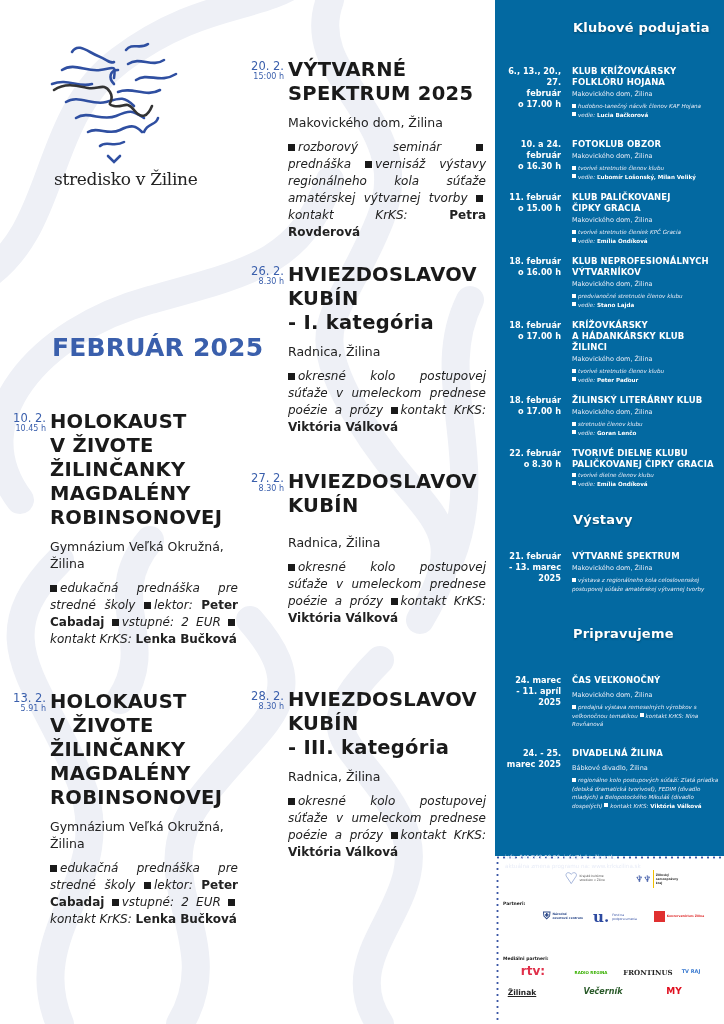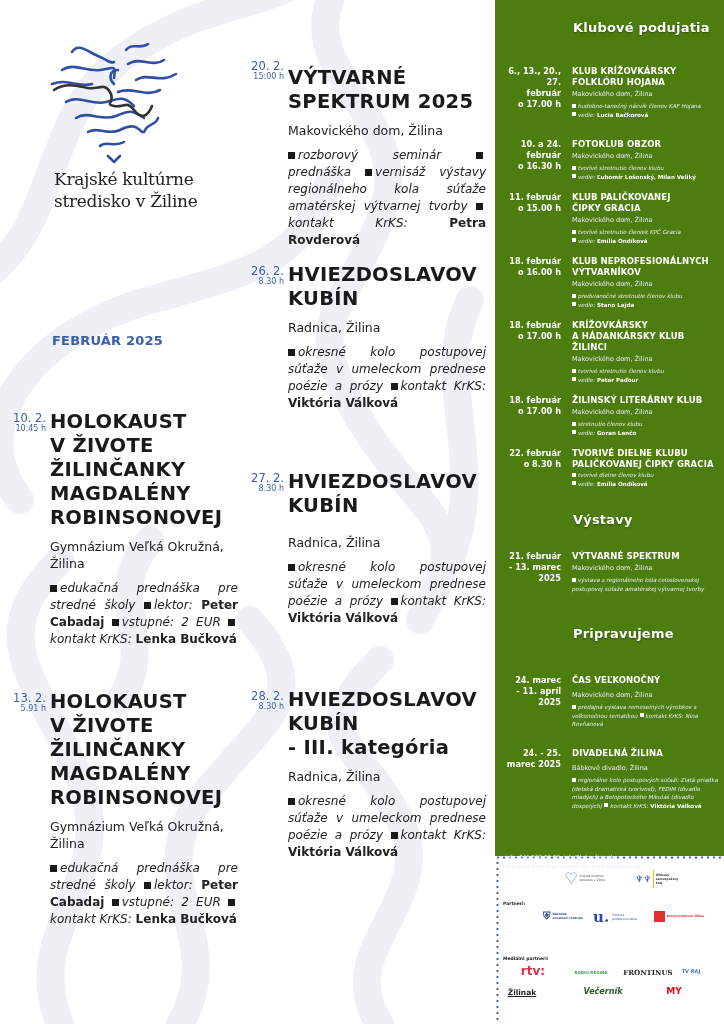--- a/index.html
+++ b/index.html
@@ -9,37 +9,37 @@
   .bg-pattern { position: absolute; left: 0; top: 0; width: 495px; height: 1024px; overflow: hidden; z-index: 0; }
   .bg-pattern svg { width: 100%; height: 100%; }
 
   .page { position: absolute; inset: 0; z-index: 1; }
 
   
   .logo { position: absolute; left: 48px; top: 22px; width: 170px; }
   .logo svg { display:block; width: 132px; height: 142px; margin-left: 0; }
   .logo-text { font-family: "DejaVu Serif", "Liberation Serif", serif; font-size: 17px; line-height: 22px; color: #222; margin-left: 6px; margin-top: 4px; letter-spacing: -0.3px; }
 
-  .month { position: absolute; left: 52px; top: 333px; font-size: 13px; font-weight: bold; color: #3a5fac; letter-spacing: 0.2px; }
+  .month { position: absolute; left: 52px; top: 333px; font-size: 25px; font-weight: bold; color: #3a5fac; letter-spacing: 0.2px; }
 
   
   .event { position: absolute; }
   .ev-date { position: absolute; left: 0; top: 2px; width: 46px; text-align: right; color: #3a5fac; font-weight: normal; font-size: 11px; line-height: 12px; }
   .ev-date .d { display:block; font-size: 11.5px; }
   .ev-date .t { display:block; font-size: 8px; line-height: 10px; }
   .ev-body { position: absolute; left: 50px; top: 0; }
   .ev-title { font-weight: bold; font-size: 19.5px; line-height: 24px; letter-spacing: 0.3px; color: #1a1a1a; text-transform: none; }
   .ev-place { font-size: 12.5px; line-height: 17px; margin-top: 8px; color: #222; }
   .ev-desc { font-size: 12px; line-height: 17px; margin-top: 8px; color: #222; text-align: justify; }
   .ev-desc i { font-style: italic; }
   .ev-desc b { font-weight: bold; font-style: normal; }
   .sq { display:inline-block; width: 7px; height: 7px; background: #1a1a1a; margin: 0 3px 1px 0; vertical-align: middle; }
 
   
-  .sidebar { position: absolute; left: 495px; top: 0; width: 229px; height: 856px; background: #4d7c0f; color: #fff; }
+  .sidebar { position: absolute; left: 495px; top: 0; width: 229px; height: 856px; background: #0369a1; color: #fff; }
   .sb-heading { position: absolute; left: 78px; font-size: 13px; font-weight: bold; color: #ffffff; letter-spacing: 0.2px; text-shadow: 0 1px 2px rgba(0,0,0,0.35); }
   .sb-item { position: absolute; left: 0; width: 229px; }
   .sb-date { position: absolute; left: 0; top: 0; width: 66px; text-align: right; font-size: 8.2px; line-height: 11px; font-weight: bold; color: #fff; }
   .sb-body { position: absolute; left: 77px; top: 0; width: 148px; }
   .sb-title { font-size: 8.5px; line-height: 11px; font-weight: bold; color: #fff; letter-spacing: 0.1px; }
   .sb-place { font-size: 6.5px; line-height: 10px; color: #e8ecf7; margin-top: 1px; }
   .sb-desc { font-size: 5.6px; line-height: 8.5px; color: #e8ecf7; margin-top: 3px; }
   .sb-desc i { font-style: italic; }
   .sb-desc b { font-weight: bold; font-style: normal; color: #fff; }
   .sb-sq { display:inline-block; width: 4px; height: 4px; background: #fff; margin: 0 2px 1px 0; vertical-align: middle; }
@@ -86,21 +86,20 @@
         <path d="M78 28 C84 20 92 28 100 22"></path>
         <path d="M80 42 C92 34 104 46 116 38"></path>
         <path d="M88 58 C100 50 112 62 128 52"></path>
         <path d="M70 70 C84 64 98 76 112 68"></path>
         <path d="M66 62 C60 56 62 48 70 48"></path>
         <path d="M96 110 C100 100 108 104 110 96"></path>
       </g>
       <path d="M6 68 C18 60 30 64 40 66 S56 60 62 70 S56 82 66 84 S78 78 86 88 S100 94 104 84" fill="none" stroke="#333" stroke-width="2.6" stroke-linecap="round"></path>
     </svg>
     <div class="logo-text">
-      <div>Krajské kultúrne</div>
       <div>stredisko v Žiline</div>
     </div>
   </div>
 
   <div class="month">FEBRUÁR 2025</div>
 
   <div class="event" style="left:0;top:410px;width:240px;">
     <div class="ev-date">
       <span class="d">10. 2.</span>
       <span class="t">10.45 h</span>
@@ -144,21 +143,21 @@
         <span class="sq"></span><i>kontakt KrKS:</i> <b>Lenka Bučková</b>
       </div>
     </div>
   </div>
 
   <div class="event" style="left:238px;top:58px;width:255px;">
     <div class="ev-date">
       <span class="d">20. 2.</span>
       <span class="t">15:00 h</span>
     </div>
-    <div class="ev-body" style="width:198px;margin-top:8px;">
+    <div class="ev-body" style="width:198px;">
       <div class="ev-title">
         <div>VÝTVARNÉ</div>
         <div>SPEKTRUM 2025</div>
       </div>
       <div class="ev-place">Makovického dom, Žilina</div>
       <div class="ev-desc">
         <span class="sq"></span><i>rozborový seminár</i>
         <span class="sq"></span><i>prednáška</i>
         <span class="sq"></span><i>vernisáž výstavy regionálneho kola súťaže amatérskej výtvarnej tvorby</i>
         <span class="sq"></span><i>kontakt KrKS:</i> <b>Petra Rovderová</b>
@@ -168,20 +167,21 @@
 
   <div class="event" style="left:238px;top:263px;width:255px;">
     <div class="ev-date">
       <span class="d">26. 2.</span>
       <span class="t">8.30 h</span>
     </div>
     <div class="ev-body" style="width:198px;">
       <div class="ev-title">
         <div>HVIEZDOSLAVOV</div>
         <div>KUBÍN</div>
+        <div>- I. kategória</div>
       </div>
       <div class="ev-place">Radnica, Žilina</div>
       <div class="ev-desc">
         <span class="sq"></span><i>okresné kolo postupovej súťaže v umeleckom prednese poézie a prózy</i>
         <span class="sq"></span><i>kontakt KrKS:</i> <b>Viktória Válková</b>
       </div>
     </div>
   </div>
 
   <div class="event" style="left:238px;top:470px;width:255px;">

